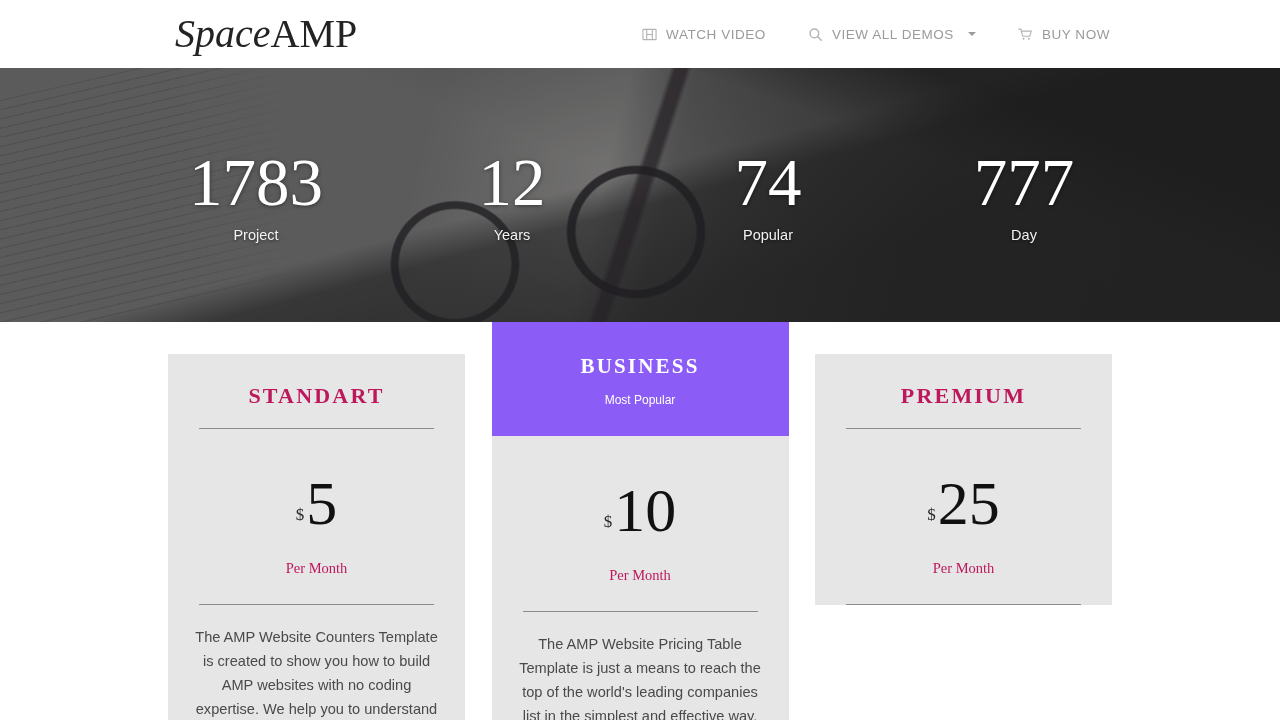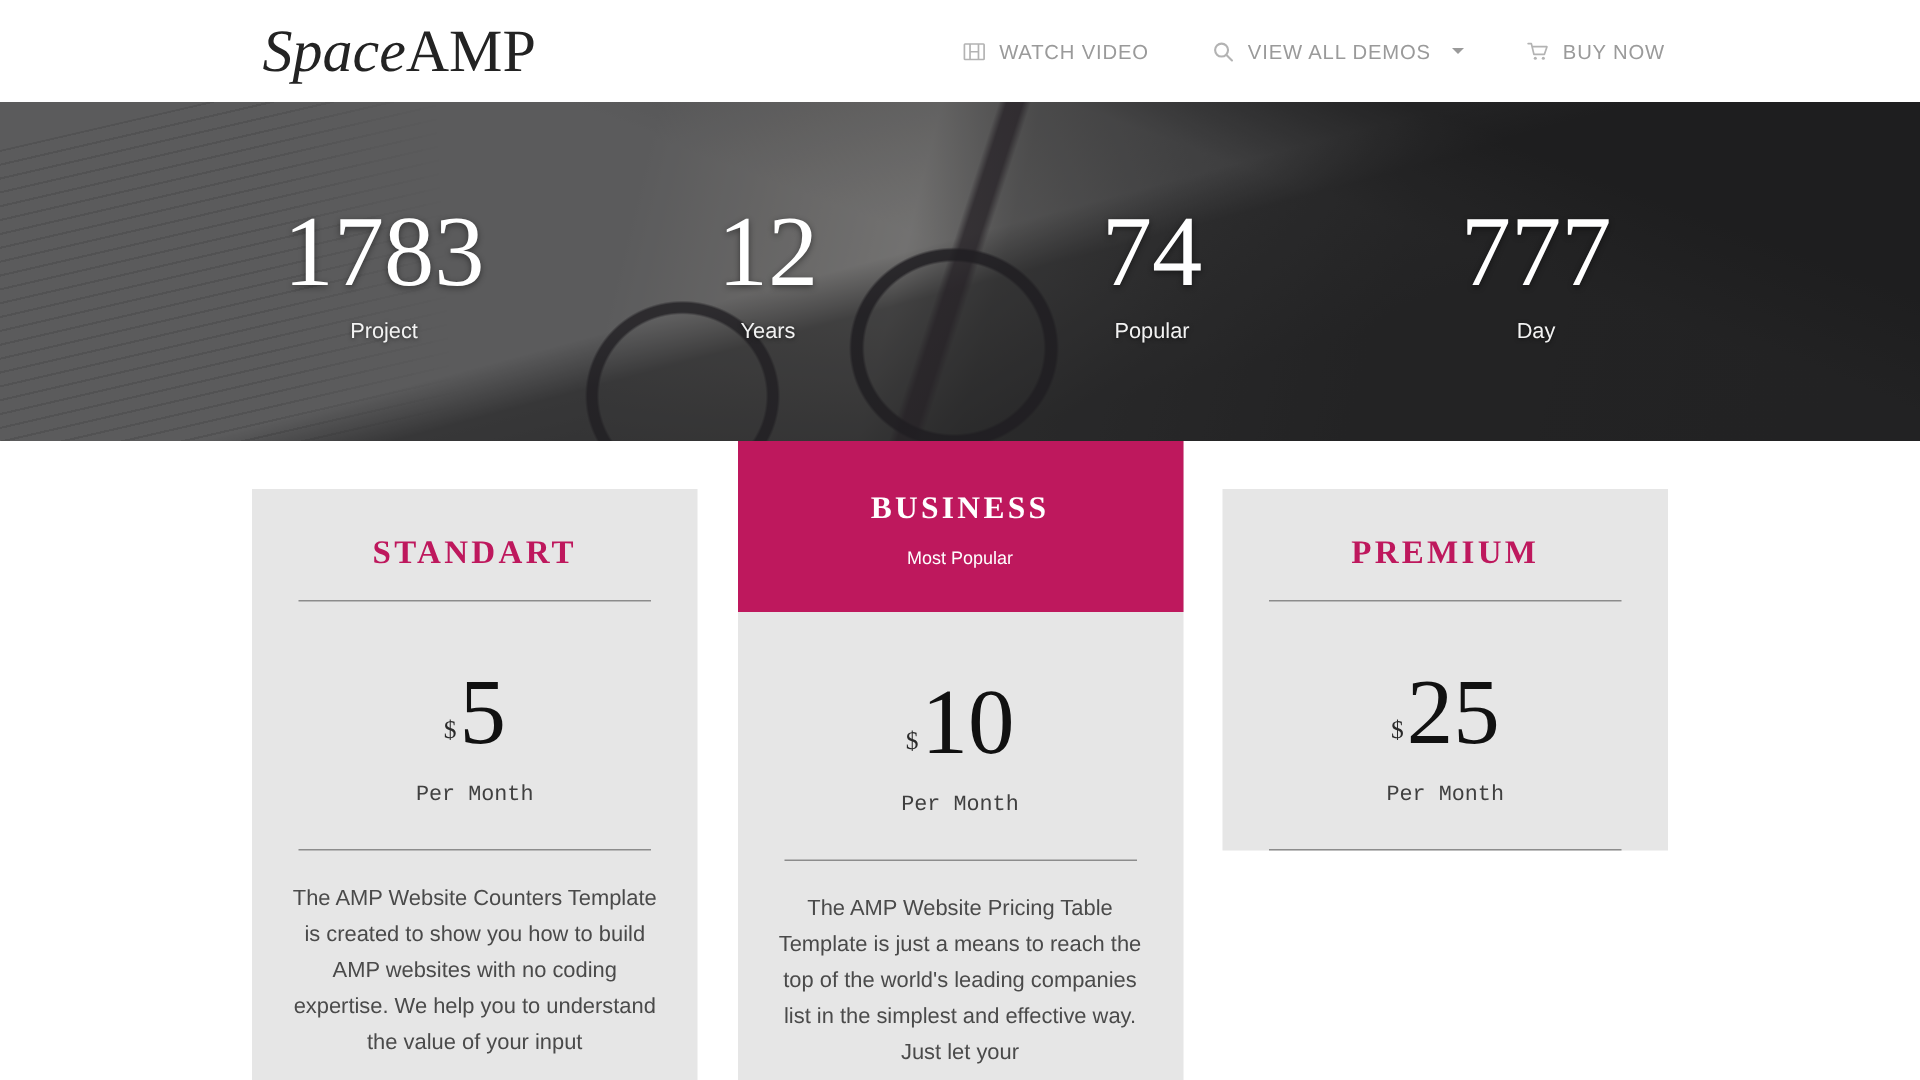--- a/index.html
+++ b/index.html
@@ -85,21 +85,21 @@
     margin-left: 5px;
     border-left: 4px solid transparent;
     border-right: 4px solid transparent;
     border-top: 4px solid #9a9a9a;
   }
 
   
   .hero {
     position: relative;
     width: 1280px;
-    height: 226px;
+    height: 254px;
     overflow: hidden;
     background: #3b82f6;
   }
 
   .hero-photo {
     position: absolute;
     inset: 0;
     background:
       
       radial-gradient(ellipse 96px 92px at 636px 164px, rgba(20,18,22,0.0) 0 62%, rgba(24,20,26,0.85) 64% 71%, rgba(255,255,255,0.0) 73%),
@@ -195,21 +195,21 @@
     background: #e6e6e6;
     padding: 0;
   }
   .card.featured { margin-top: -32px; }
 
   .card-head {
     padding: 28px 24px 18px 24px;
     text-align: center;
   }
   .card.featured .card-head {
-    background: #be185d;
+    background: #8b5cf6;
     padding: 30px 24px 26px 24px;
   }
 
   .card-title {
     font-family: "Liberation Serif", "DejaVu Serif", serif;
     font-weight: 700;
     font-size: 22px;
     line-height: 28px;
     letter-spacing: 2.2px;
     color: #be185d;
@@ -251,25 +251,25 @@
     margin-right: 2px;
     color: #2a2a2a;
   }
   .amount {
     font-size: 62px;
     line-height: 0.98;
     font-weight: 400;
   }
 
   .per {
-    margin-top: 14px;
-    font-family: Liberation Mono, monospace;
+    margin-top: 24px;
+    font-family: Liberation Serif, serif;
     font-size: 14.5px;
     line-height: 20px;
-    color: #404040;
+    color: #be185d;
   }
 
   .card-body {
     padding: 20px 26px 34px 26px;
     text-align: center;
     font-family: "Liberation Sans", sans-serif;
     font-size: 14.6px;
     line-height: 24px;
     color: #4a4a4a;
   }

